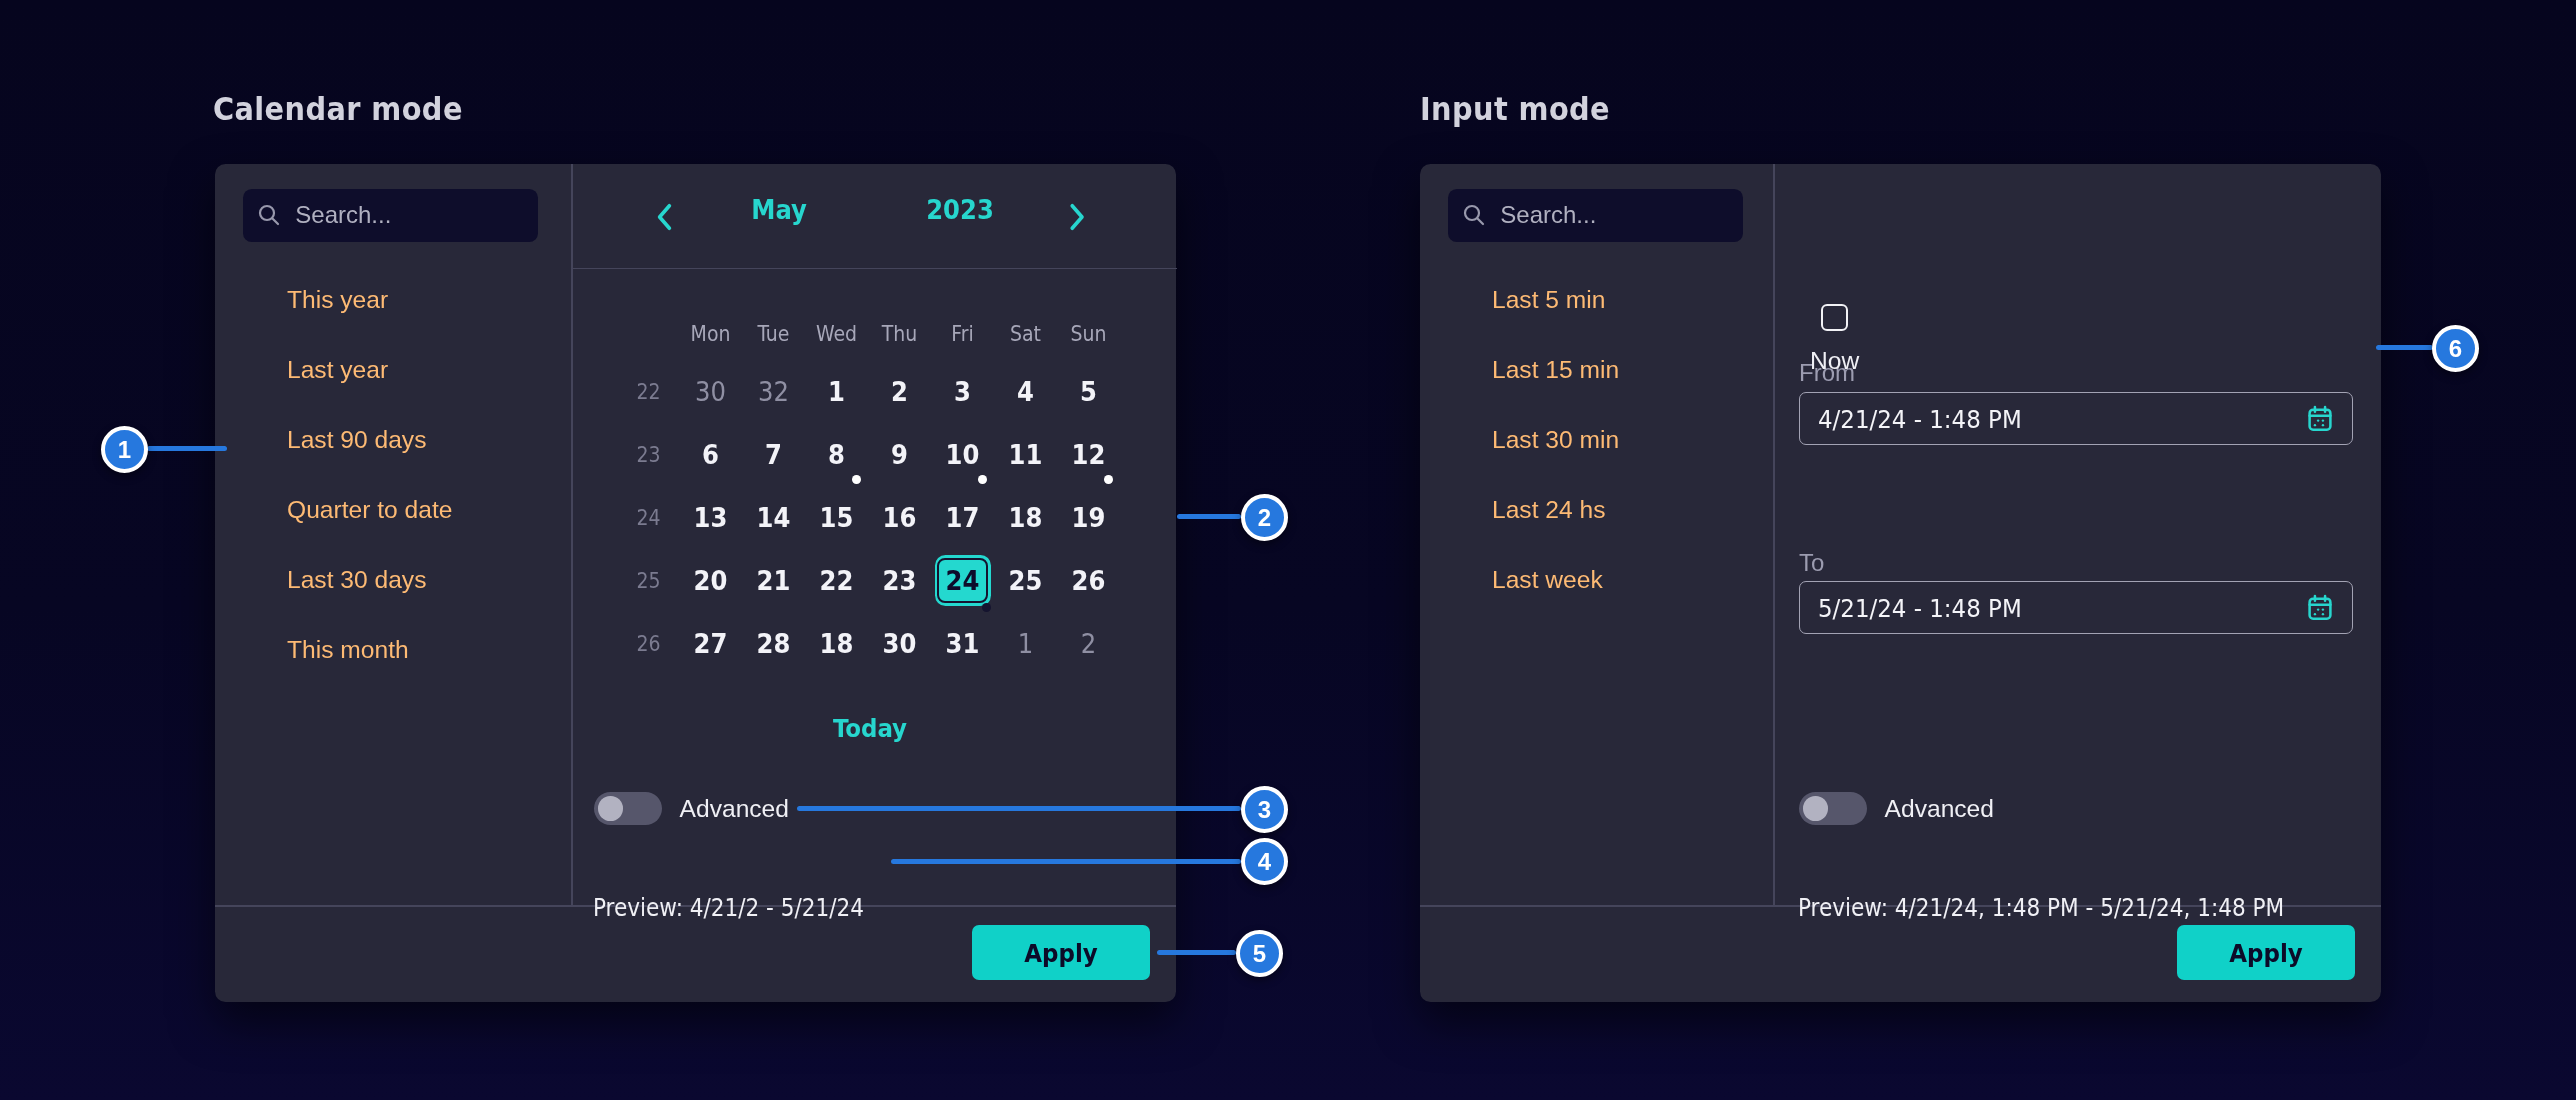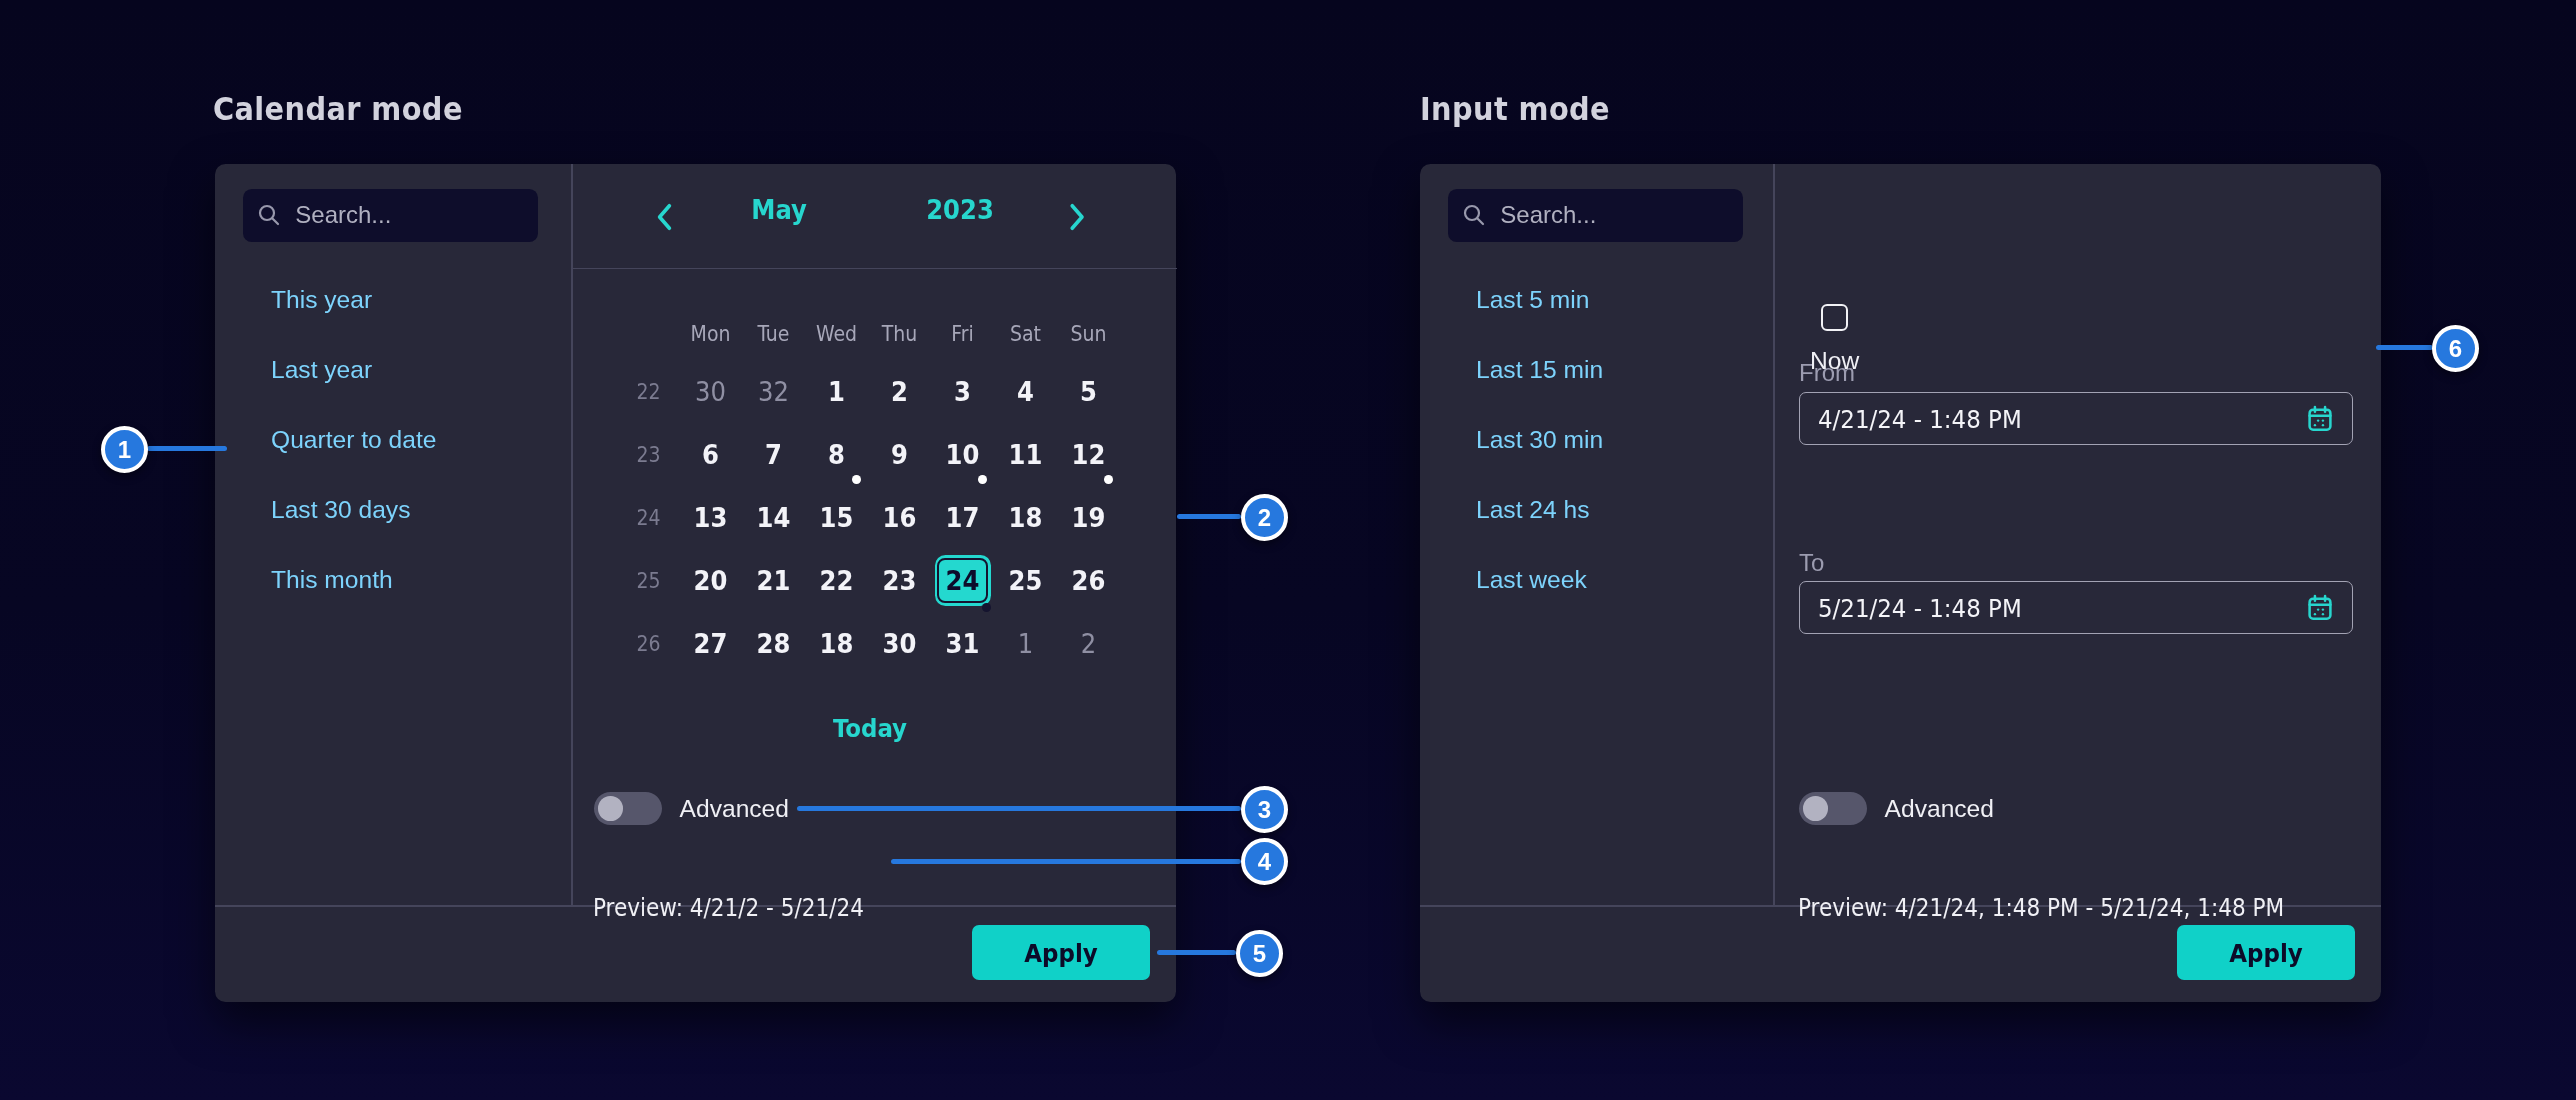--- a/index.html
+++ b/index.html
@@ -35,22 +35,22 @@
     padding:0 14px; box-sizing:border-box; gap:12.3px;
   }
   .search input {
     flex:1; background:transparent; border:none; outline:none;
     color:#ef4444; font-size:24px; font-family:inherit; min-width:0;
   }
   .search input::placeholder { color:#b0b0c0; opacity:1; }
 
   
   .preset-list { position:absolute; left:0; top:101px; width:100%; }
-  .preset { height:70px; display:flex; align-items:center; padding-left:56px;
-    font-size:24.6px; color:#7dd3fc; cursor:pointer; box-sizing:border-box;text-align:center; }
+  .preset { height:70px; display:flex; align-items:center; padding-left:72px;
+    font-size:24.6px; color:#fdba74; cursor:pointer; box-sizing:border-box;text-align:center; }
 
   
   .cal-area { position:absolute; left:356px; top:0; width:606px; height:741px; }
   .cal-head { position:absolute; top:0; left:0; right:0; height:104px; border-bottom:1.8px solid #45455b; }
   .chev { position:absolute; top:37px; width:32px; height:32px; display:flex;
     align-items:center; justify-content:center; cursor:pointer; }
   .chev.prev { left:77px; } .chev.next { left:491px; }
   .month-label,.year-label {
     position:absolute; top:30px; transform:translateX(-50%);
     color:#27d6ce; font-size:27px; font-weight:700; cursor:pointer;
@@ -131,20 +131,21 @@
     <svg width="24" height="24" viewBox="0 0 24 24">
       <circle cx="10" cy="10" r="7" fill="none" stroke="#9898ac" stroke-width="2.2"></circle>
       <line x1="15.2" y1="15.2" x2="21" y2="21" stroke="#9898ac" stroke-width="2.2" stroke-linecap="round"></line>
     </svg>
     <input type="text" placeholder="Search..." style="">
   </div>
 
   <div class="preset-list">
     <div class="preset">This year</div>
     <div class="preset">Last year</div>
+    <div class="preset">Last 90 days</div>
     <div class="preset">Quarter to date</div>
     <div class="preset">Last 30 days</div>
     <div class="preset">This month</div>
   </div>
 
   <div class="cal-area">
     <div class="cal-head">
       <div class="chev prev">
         <svg width="17.6" height="28" viewBox="0 0 12 20">
             <path d="M10 2 L3 10 L10 18" fill="none" stroke="#27d6ce" stroke-width="2.6" stroke-linecap="round" stroke-linejoin="round"></path>

